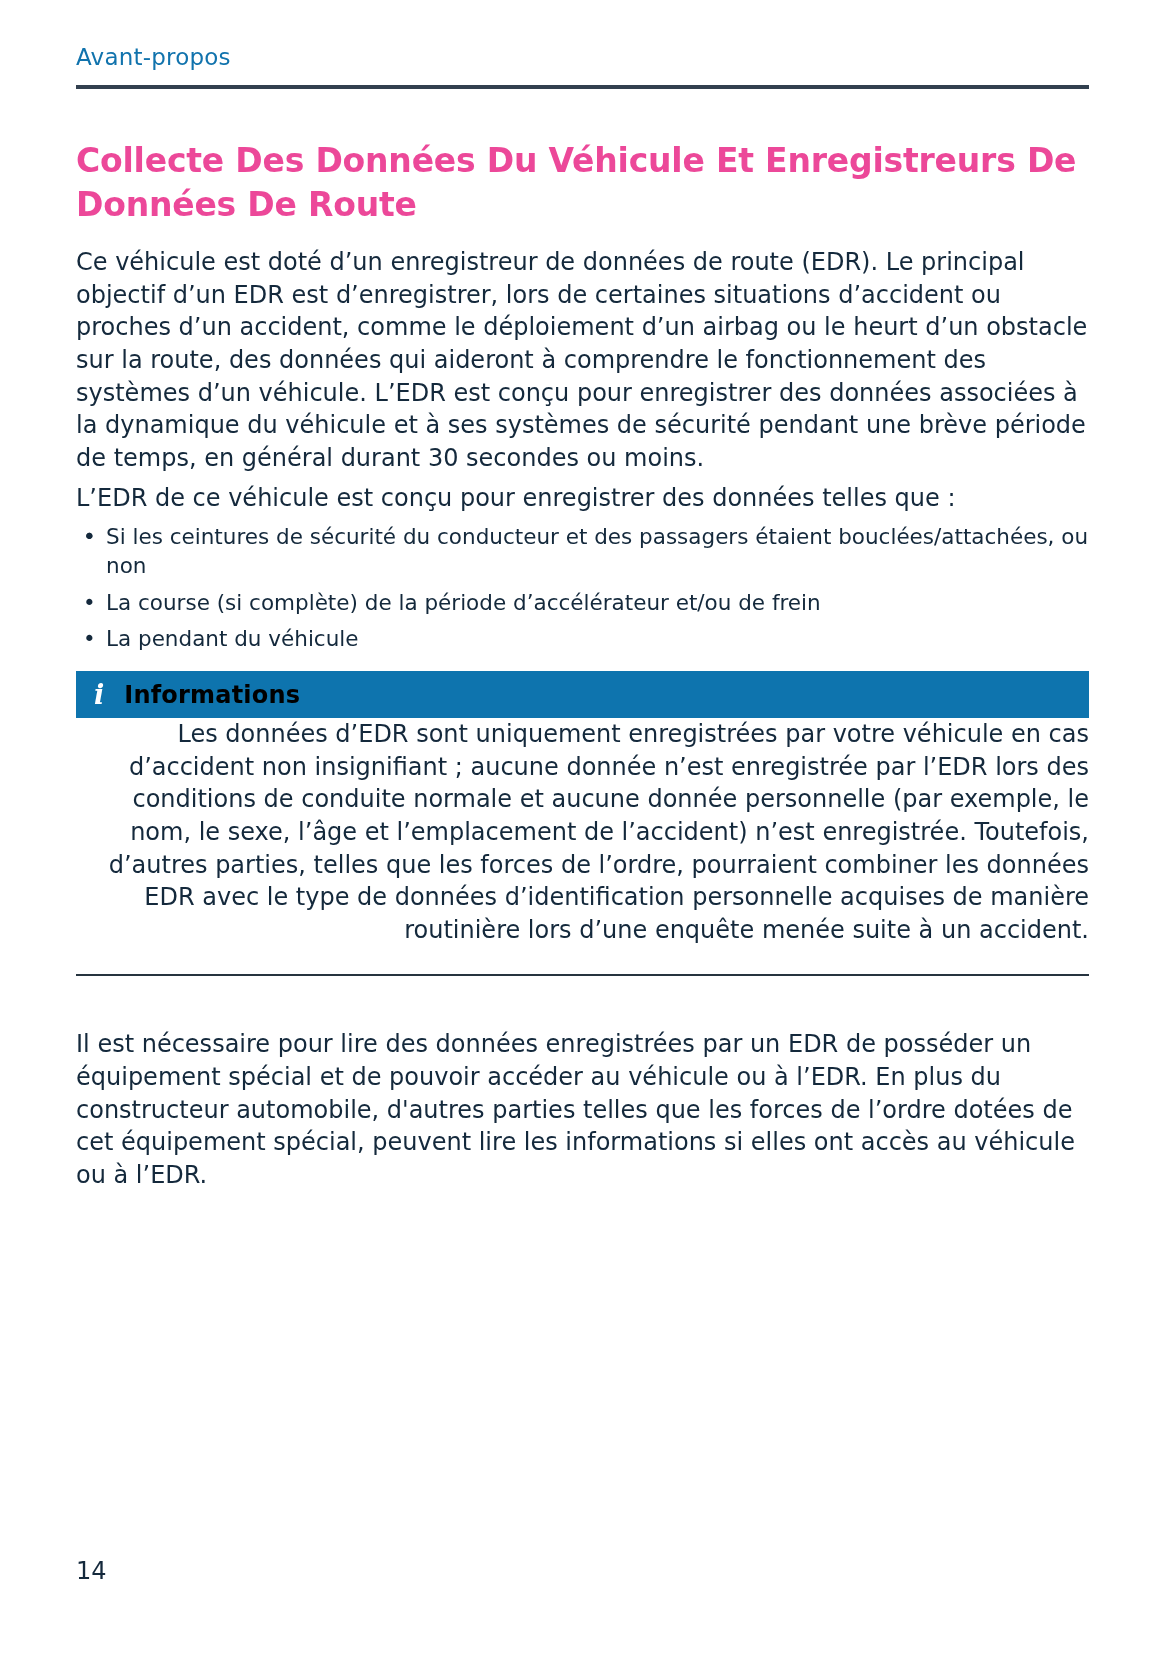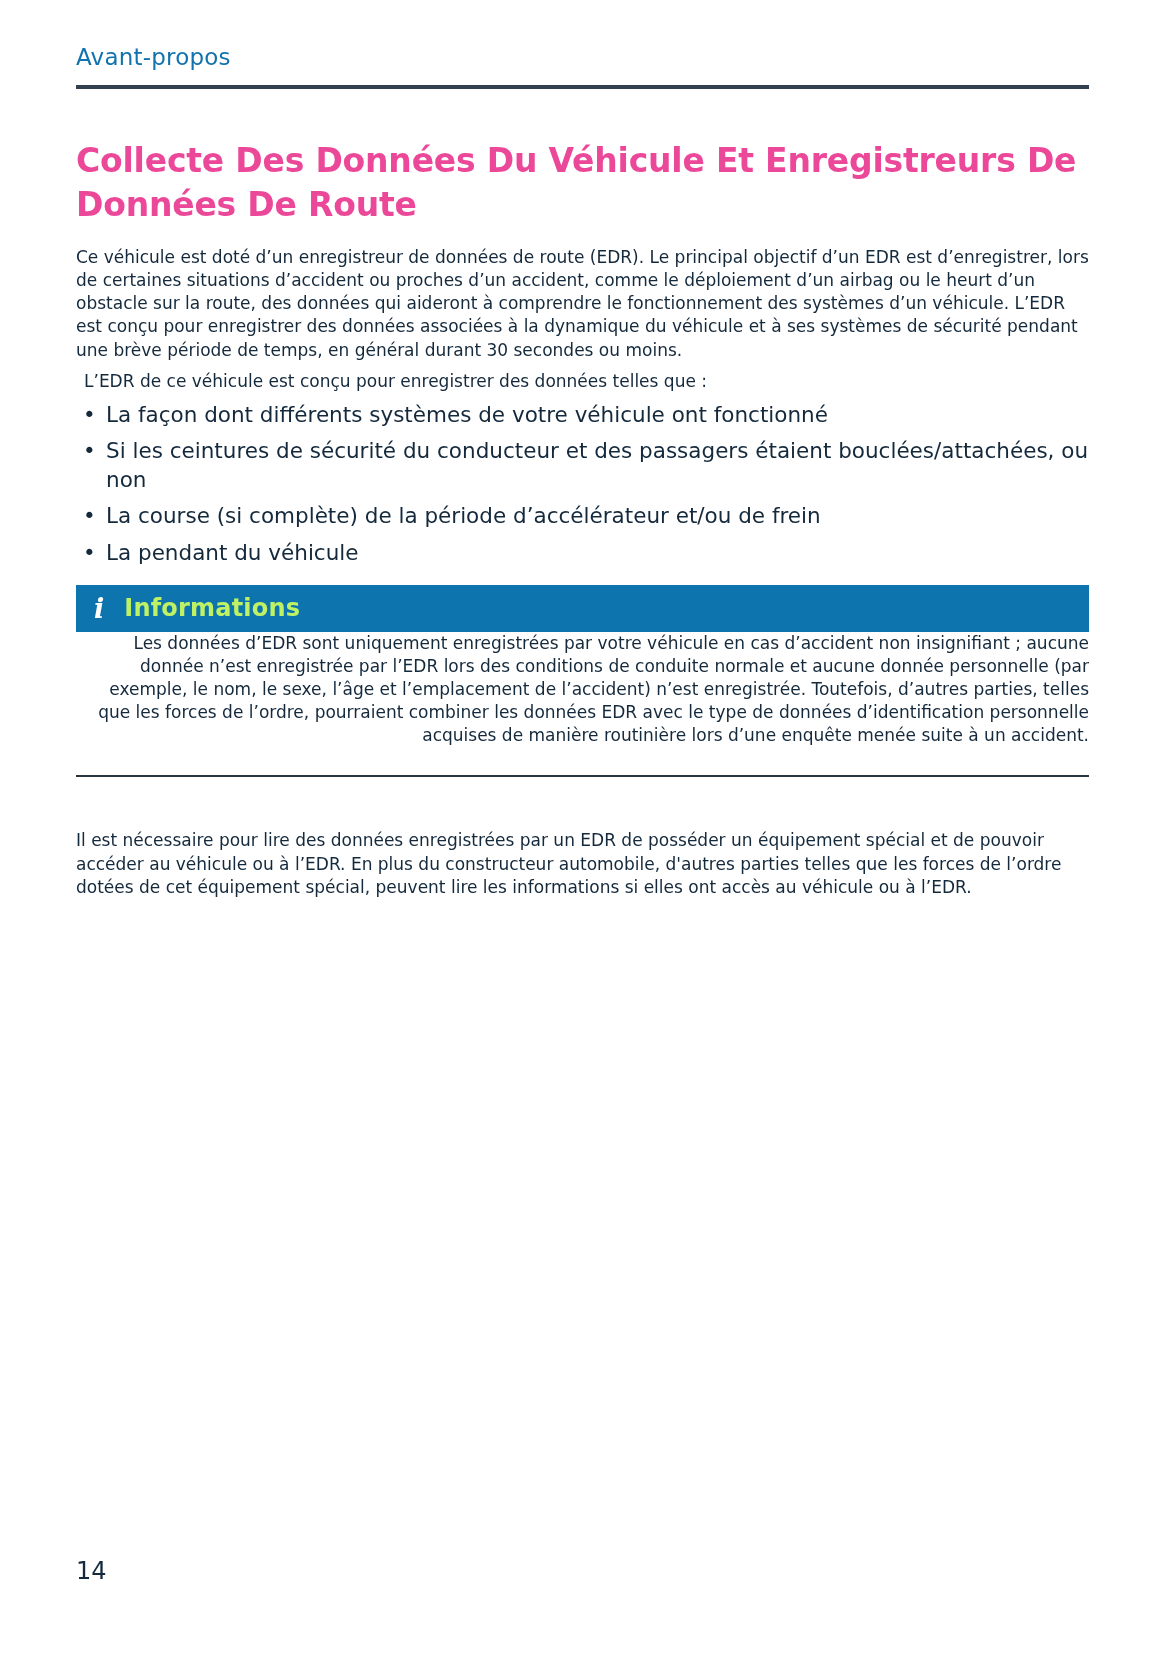--- a/index.html
+++ b/index.html
@@ -30,26 +30,26 @@
   }
   h1.section-title {
     margin: 50px 0 20px 0;
     color: #ec4899;
     font-size: 33px;
     line-height: 1.32;
     font-weight: bold;
     letter-spacing: -0.2px;
   }
   p.body-text {
-    font-size: 17px;
+    font-size: 24px;
     line-height: 1.36;
     margin: 0 0 8px 0;
   }
   p.list-intro {
-    margin: 2px 0 6px 8px;
+    margin: 2px 0 6px 0;
   }
   ul.edr-list {
     list-style: none;
     margin: 0 0 12px 0;
     padding: 0;
   }
   ul.edr-list li {
     position: relative;
     padding-left: 30px;
     font-size: 21.5px;
@@ -73,21 +73,21 @@
   }
   .info-icon {
     color: #ffffff;
     font-family: "DejaVu Serif", serif;
     font-style: italic;
     font-weight: bold;
     font-size: 27px;
     margin-right: 20px;
   }
   .info-title {
-    color: #bef264;
+    color: #000000;
     font-weight: bold;
     font-size: 24px;
     letter-spacing: 0.2px;
   }
   .info-body {
     margin: 14px 0 0 0;
     text-align: right;
   }
   .info-rule {
     height: 2px;
@@ -119,21 +119,20 @@
 
     <h1 class="section-title">Collecte Des Données Du Véhicule Et Enregistreurs De Données De Route</h1>
 
     <p class="body-text">Ce véhicule est doté d’un enregistreur de données de route (EDR). Le principal objectif d’un EDR est d’enregistrer, lors de certaines situations d’accident ou proches d’un accident, comme le déploiement d’un airbag ou le heurt d’un obstacle sur la route, des données qui aideront à comprendre le fonctionnement des systèmes d’un véhicule. L’EDR est conçu pour enregistrer des données associées à la dynamique du véhicule et à ses systèmes de sécurité pendant une brève période de temps, en général durant 30 secondes ou moins.</p>
 
     <p class="body-text list-intro">L’EDR de ce véhicule est conçu pour enregistrer des données telles que :</p>
 
     <ul class="edr-list">
       <li>
         <span class="bullet">•</span>
-        <span>La façon dont différents systèmes de votre véhicule ont fonctionné</span>
       </li>
       <li>
         <span class="bullet">•</span>
         <span>Si les ceintures de sécurité du conducteur et des passagers étaient bouclées/attachées, ou non</span>
       </li>
       <li>
         <span class="bullet">•</span>
         <span>La course (si complète) de la période d’accélérateur et/ou de frein</span>
       </li>
       <li>

